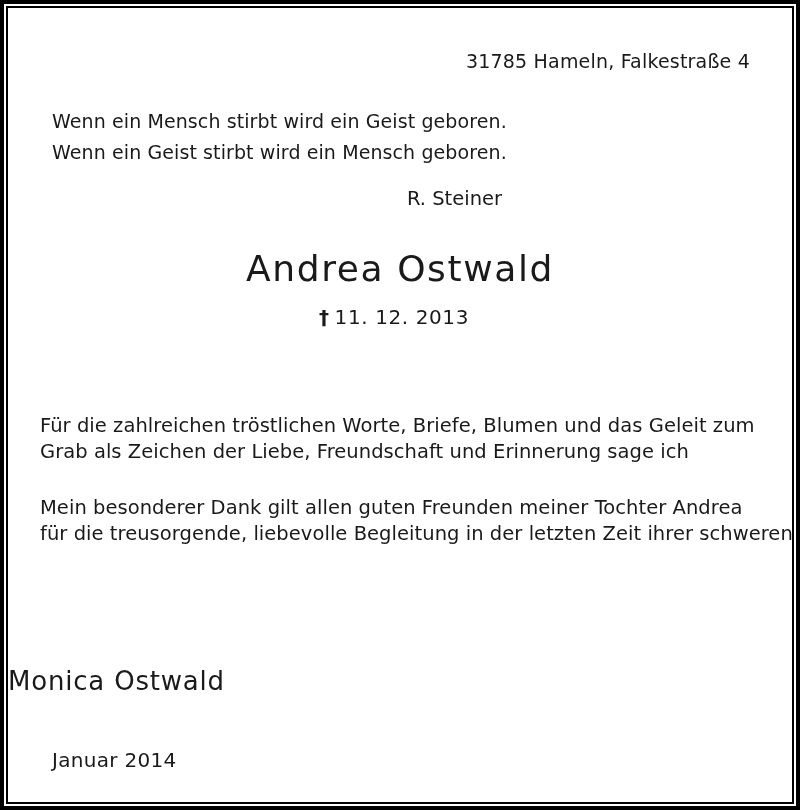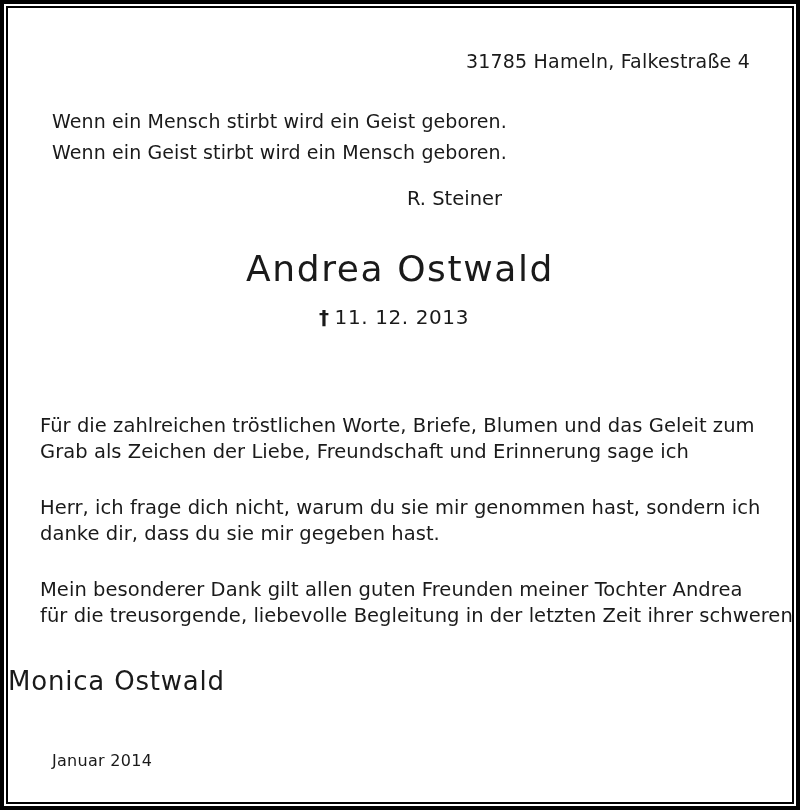--- a/index.html
+++ b/index.html
@@ -142,21 +142,21 @@
     text-align: left;
     font-size: 26px;
     letter-spacing: 0.8px;
     line-height: 34px;
   }
 
   .footer-date {
     position: absolute;
     left: 44px;
     top: 739px;
-    font-size: 16px;
+    font-size: 20px;
     letter-spacing: 0.3px;
     line-height: 27px;
   }
 </style>
 </head>
 <body>
 
 <div class="page">
 
   <div class="border-outer"></div>
@@ -179,24 +179,20 @@
       <span class="dagger">†</span><span>11. 12. 2013</span>
     </div>
 
     <div class="body-block">
 
       <div class="para script">
         <span class="ln">Für die zahlreichen tröstlichen Worte, Briefe, Blumen und das Geleit zum</span>
         <span class="ln">Grab als Zeichen der Liebe, Freundschaft und Erinnerung sage ich</span>
       </div>
 
-      <div class="para script">
-        <span class="ln">Herr, ich frage dich nicht, warum du sie mir genommen hast, sondern ich</span>
-        <span class="ln">danke dir, dass du sie mir gegeben hast.</span>
-      </div>
 
       <div class="para script">
         <span class="ln">Mein besonderer Dank gilt allen guten Freunden meiner Tochter Andrea</span>
         <span class="ln">für die treusorgende, liebevolle Begleitung in der letzten Zeit ihrer schweren</span>
       </div>
 
     </div>
 
     <div class="signature script">Monica Ostwald</div>
 

